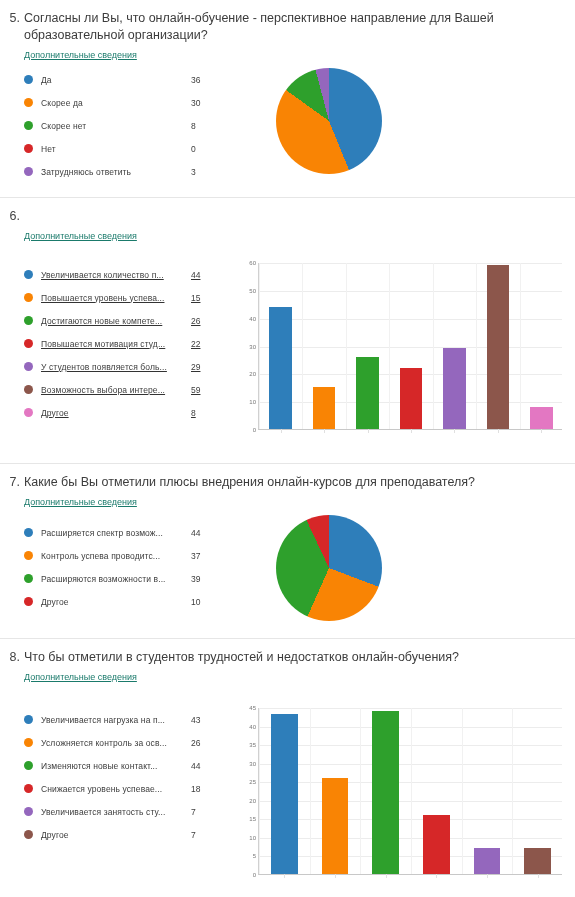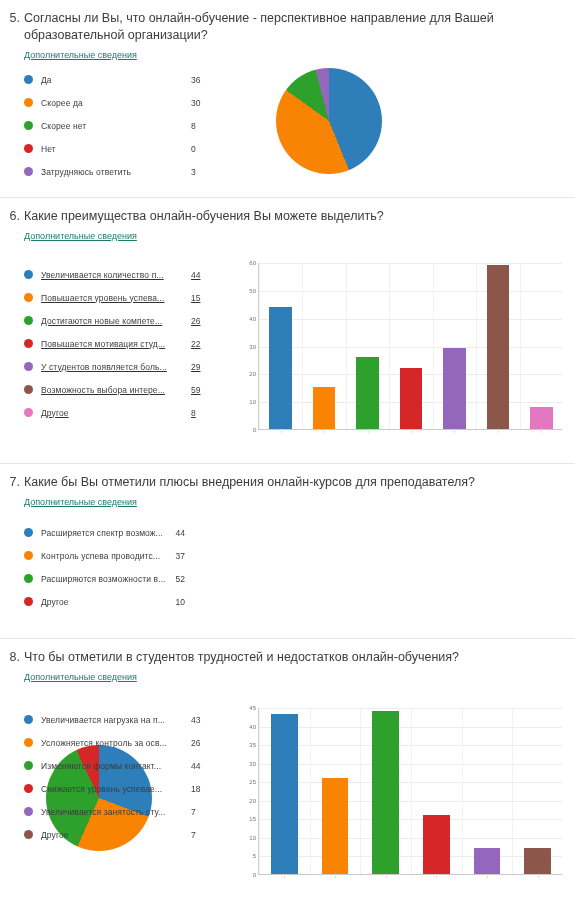--- a/index.html
+++ b/index.html
@@ -103,21 +103,20 @@
           <div class="pie" id="pie-5" style="width: 106px; height: 106px; margin: 6px 0px 0px 46px; background: conic-gradient(rgb(46, 126, 186) 0deg, rgb(46, 126, 186) 157.808deg, rgb(249, 132, 4) 157.808deg, rgb(249, 132, 4) 305.753deg, rgb(46, 160, 44) 305.753deg, rgb(46, 160, 44) 345.205deg, rgb(148, 103, 189) 345.205deg, rgb(148, 103, 189) 360deg);"></div>
         </div>
       </div>
     </div>
     <div class="q-divider" style="position:absolute;bottom:0;left:0;"></div>
   </div>
 
   <div class="q-block" style="height:266px;">
     <div class="q-head">
       <div class="q-num">6.</div>
-      <div class="q-title">Какие преимущества онлайн-обучения Вы можете выделить?</div>
     </div>
     <a class="q-more">Дополнительные сведения</a>
     <div class="q-body" style="padding-top:14px;text-decoration:underline;">
       <div class="legend" id="legend-6">
           <div class="legend-row">
             <span class="dot" style="background: rgb(46, 126, 186);"></span>
             <span class="legend-label">Увеличивается количество п...</span>
             <span class="legend-value">44</span>
           </div>
           <div class="legend-row">
@@ -196,36 +195,36 @@
     </div>
     <div class="q-divider" style="position:absolute;bottom:0;left:0;"></div>
   </div>
 
   <div class="q-block" style="height:175px;">
     <div class="q-head">
       <div class="q-num">7.</div>
       <div class="q-title">Какие бы Вы отметили плюсы внедрения онлайн-курсов для преподавателя?</div>
     </div>
     <a class="q-more">Дополнительные сведения</a>
-    <div class="q-body" style="padding-top:6px;flex-direction:column;">
+    <div class="q-body" style="padding-top:6px;">
       <div class="legend" id="legend-7">
           <div class="legend-row">
             <span class="dot" style="background: rgb(46, 126, 186);"></span>
             <span class="legend-label">Расширяется спектр возмож...</span>
             <span class="legend-value">44</span>
           </div>
           <div class="legend-row">
             <span class="dot" style="background: rgb(249, 132, 4);"></span>
             <span class="legend-label">Контроль успева проводитс...</span>
             <span class="legend-value">37</span>
           </div>
           <div class="legend-row">
             <span class="dot" style="background: rgb(46, 160, 44);"></span>
             <span class="legend-label">Расширяются возможности в...</span>
-            <span class="legend-value">52</span>
+            <span class="legend-value">39</span>
           </div>
           <div class="legend-row">
             <span class="dot" style="background: rgb(214, 39, 40);"></span>
             <span class="legend-label">Другое</span>
             <span class="legend-value">10</span>
           </div>
         </div>
       <div class="chart-area">
         <div class="pie-wrap">
           <div class="pie" id="pie-7" style="width: 106px; height: 106px; margin: 0px 0px 0px 46px; background: conic-gradient(rgb(46, 126, 186) 0deg, rgb(46, 126, 186) 110.769deg, rgb(249, 132, 4) 110.769deg, rgb(249, 132, 4) 203.916deg, rgb(46, 160, 44) 203.916deg, rgb(46, 160, 44) 334.825deg, rgb(214, 39, 40) 334.825deg, rgb(214, 39, 40) 360deg);"></div>
@@ -248,21 +247,21 @@
             <span class="legend-label">Увеличивается нагрузка на п...</span>
             <span class="legend-value">43</span>
           </div>
           <div class="legend-row">
             <span class="dot" style="background: rgb(249, 132, 4);"></span>
             <span class="legend-label">Усложняется контроль за осв...</span>
             <span class="legend-value">26</span>
           </div>
           <div class="legend-row">
             <span class="dot" style="background: rgb(46, 160, 44);"></span>
-            <span class="legend-label">Изменяются формы контакт...</span>
+            <span class="legend-label">Изменяются новые контакт...</span>
             <span class="legend-value">44</span>
           </div>
           <div class="legend-row">
             <span class="dot" style="background: rgb(214, 39, 40);"></span>
             <span class="legend-label">Снижается уровень успевае...</span>
             <span class="legend-value">18</span>
           </div>
           <div class="legend-row">
             <span class="dot" style="background: rgb(148, 103, 189);"></span>
             <span class="legend-label">Увеличивается занятость сту...</span>

